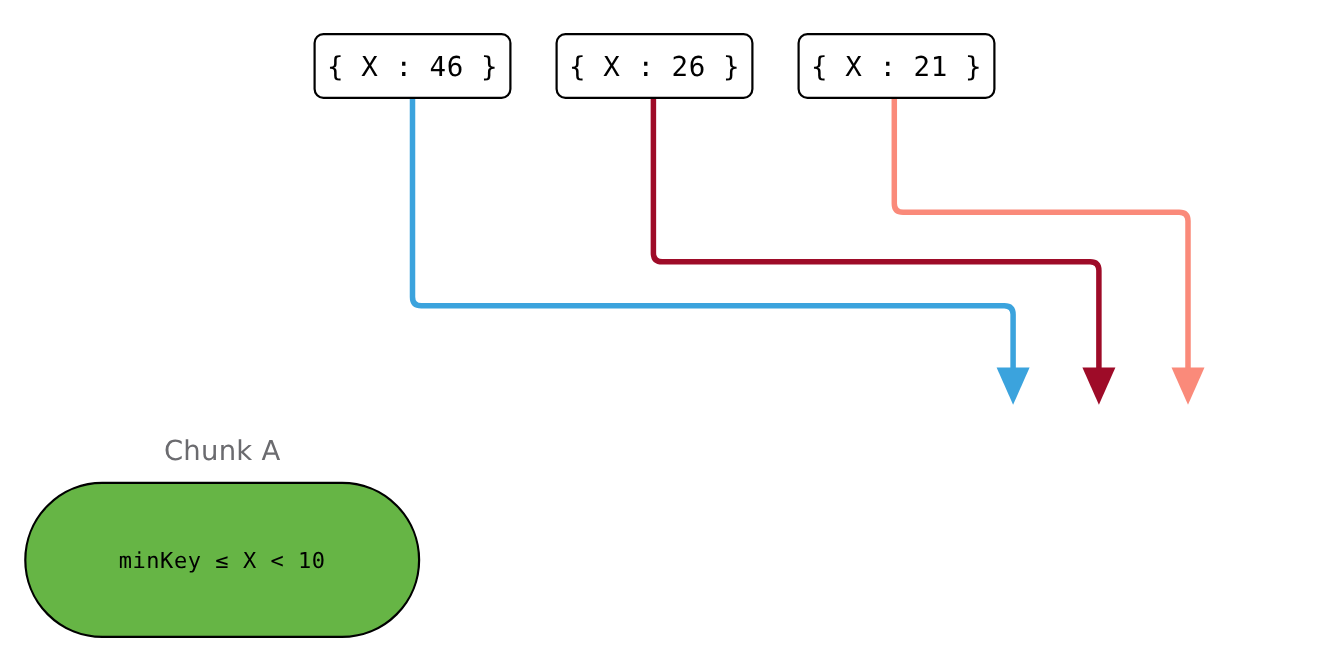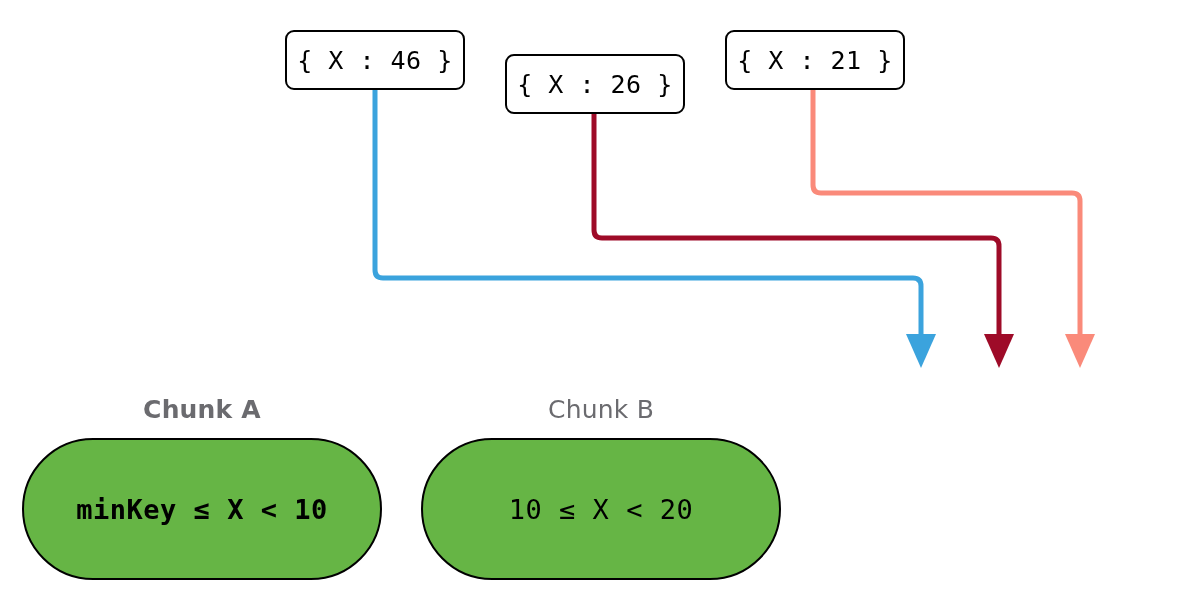--- a/index.html
+++ b/index.html
@@ -62,21 +62,21 @@
     left: 0;
     width: 100%;
     height: 142px;
     background: #66b545;
     border: 2.6px solid #000000;
     border-radius: 71px / 71px;
     display: flex;
     align-items: center;
     justify-content: center;
     font-family: "DejaVu Sans Mono", monospace;
-    font-size: 27px;
+    font-size: 20px;
     color: #000000;
     white-space: pre;
     letter-spacing: 0.5px;
   }
 </style>
 </head>
 <body>
 
 <div id="stage">
 
@@ -95,36 +95,30 @@
     <g>
       <path d="M 813 90 L 813 185 Q 813 193 821 193 L 1072 193 Q 1080 193 1080 201 L 1080 345" fill="none" stroke="#fa8a7a" stroke-width="5" stroke-linecap="butt"></path>
       <polygon points="1080,368 1065,334 1095,334" fill="#fa8a7a"></polygon>
     </g>
   </svg>
 
   <div class="doc-box" style="left:285px; top:30px; width:180px; height:60px;">
     <span>{ X : 46 }</span>
   </div>
 
-  <div class="doc-box" style="left:505px; top:30px; width:180px; height:60px;margin-top:24px;">
+  <div class="doc-box" style="left:505px; top:30px; width:180px; height:60px;">
     <span>{ X : 26 }</span>
   </div>
 
   <div class="doc-box" style="left:725px; top:30px; width:180px; height:60px;">
     <span>{ X : 21 }</span>
   </div>
 
-  <div class="chunk-group" style="left:22px; top:395px; width:360px; height:190px;font-weight:bold;">
+  <div class="chunk-group" style="left:22px; top:395px; width:360px; height:190px;">
     <div class="chunk-label">Chunk A</div>
     <div class="chunk-pill">
       <span>minKey ≤ X &lt; 10</span>
     </div>
   </div>
 
-  <div class="chunk-group" style="left:421px; top:395px; width:360px; height:190px;">
-    <div class="chunk-label">Chunk B</div>
-    <div class="chunk-pill">
-      <span>10 ≤ X &lt; 20</span>
-    </div>
-  </div>
 
 
 </div>
 
 </body></html>

